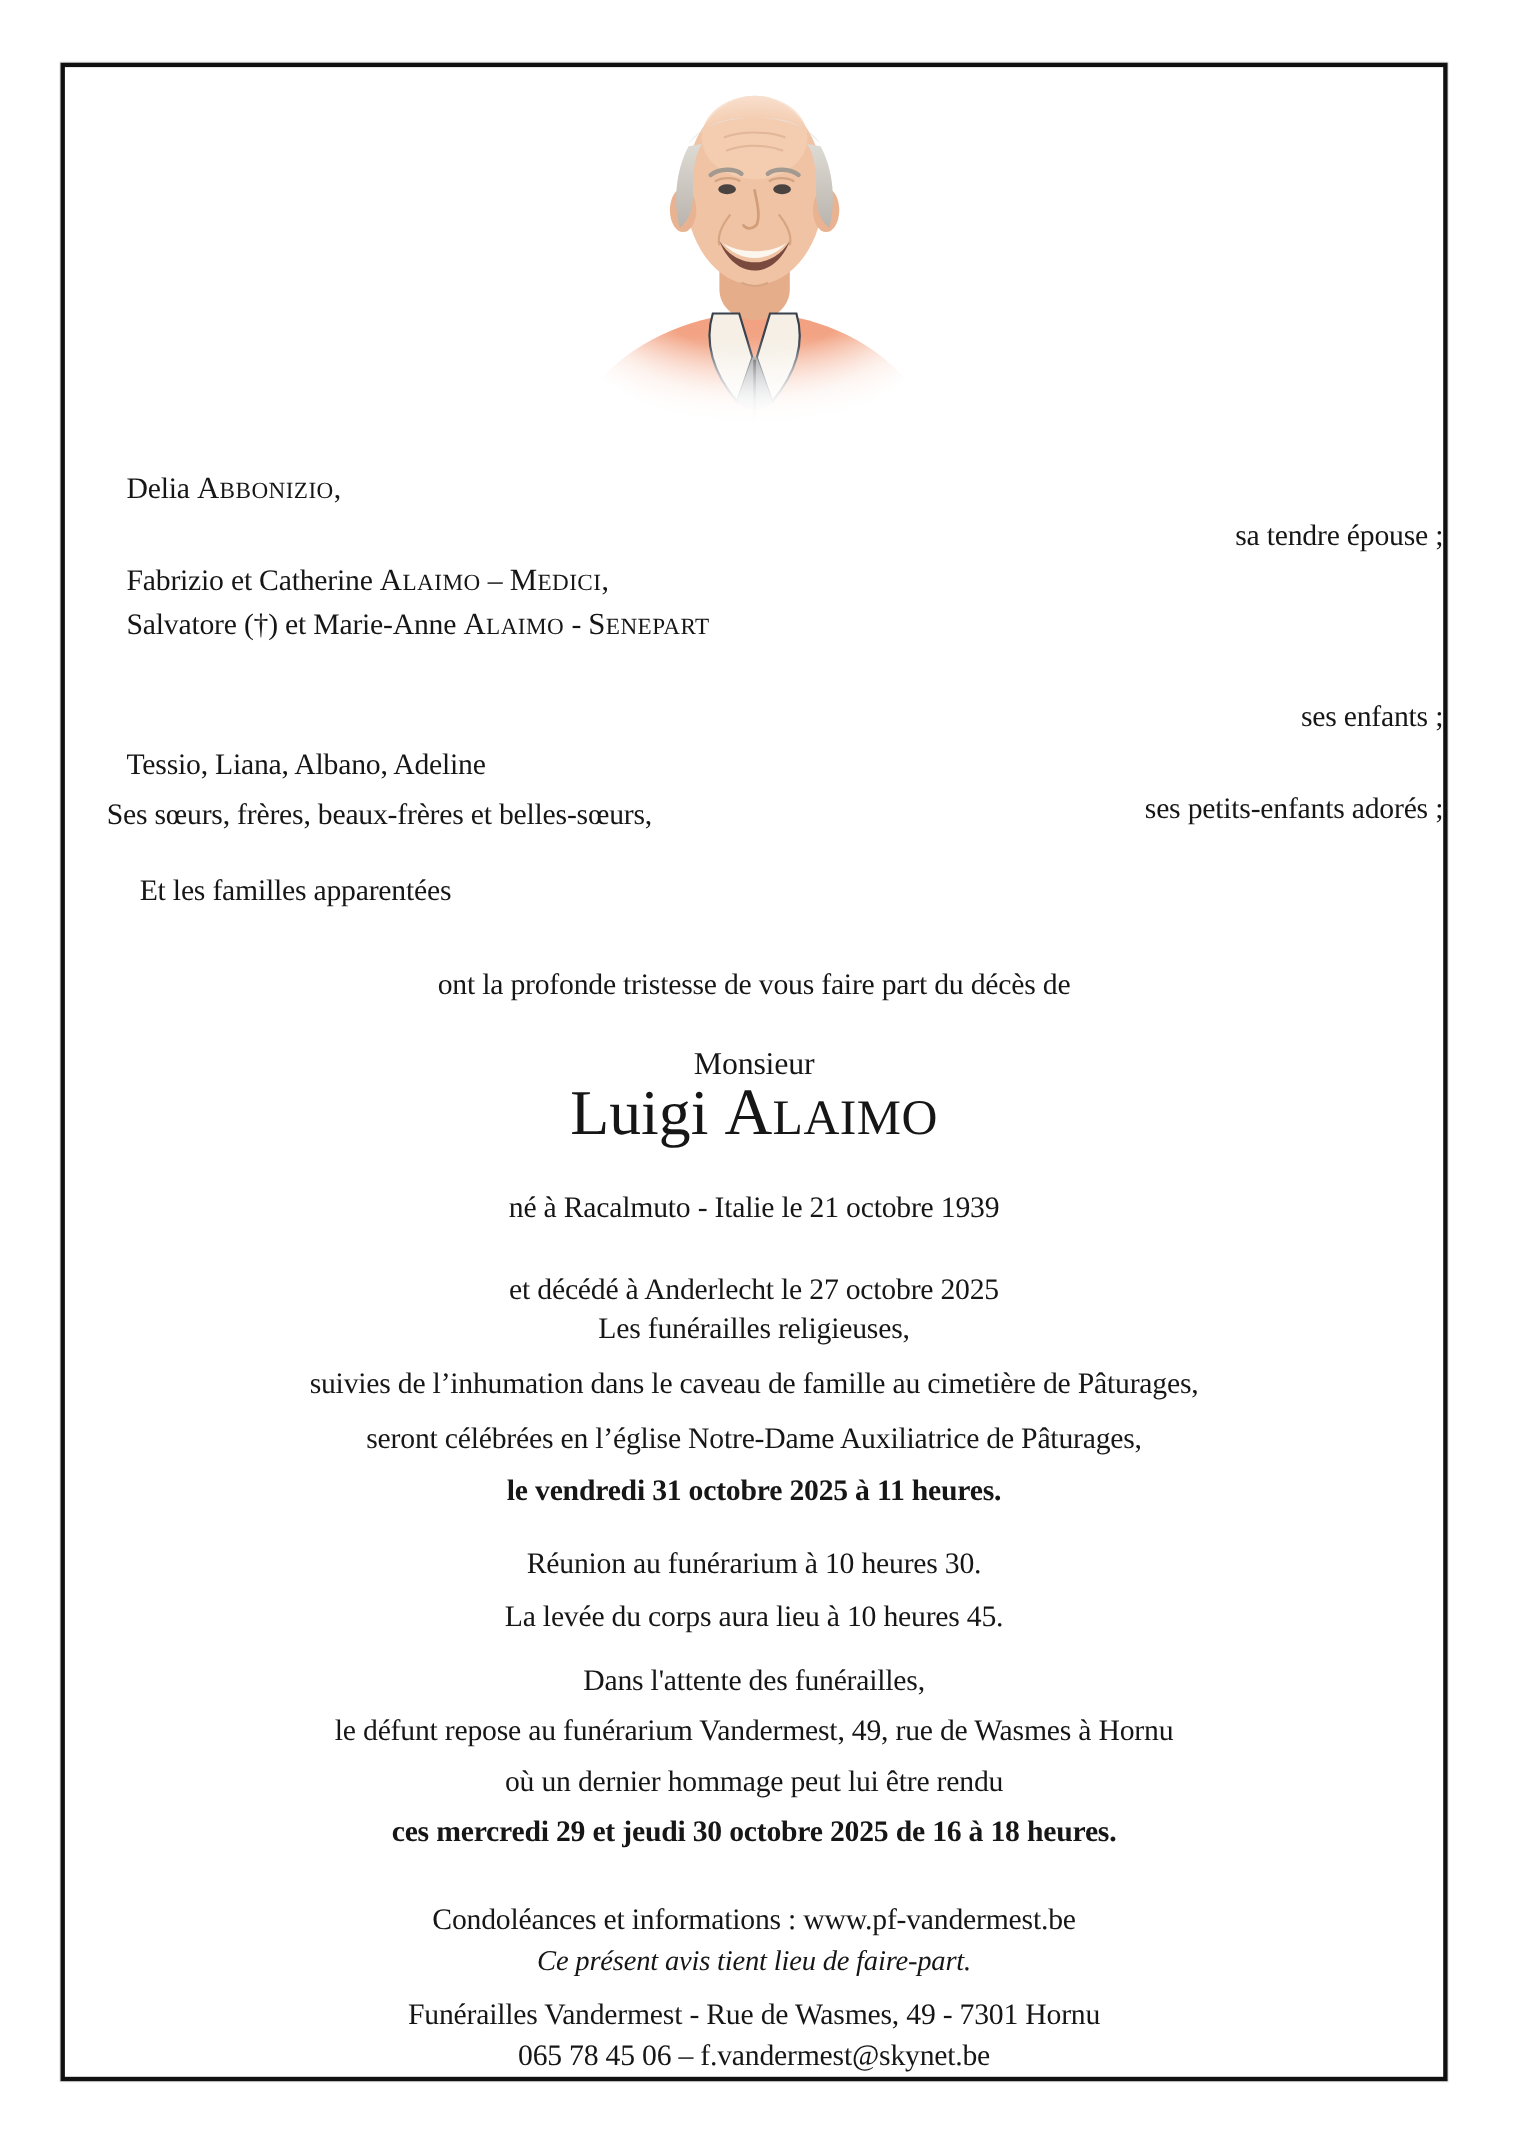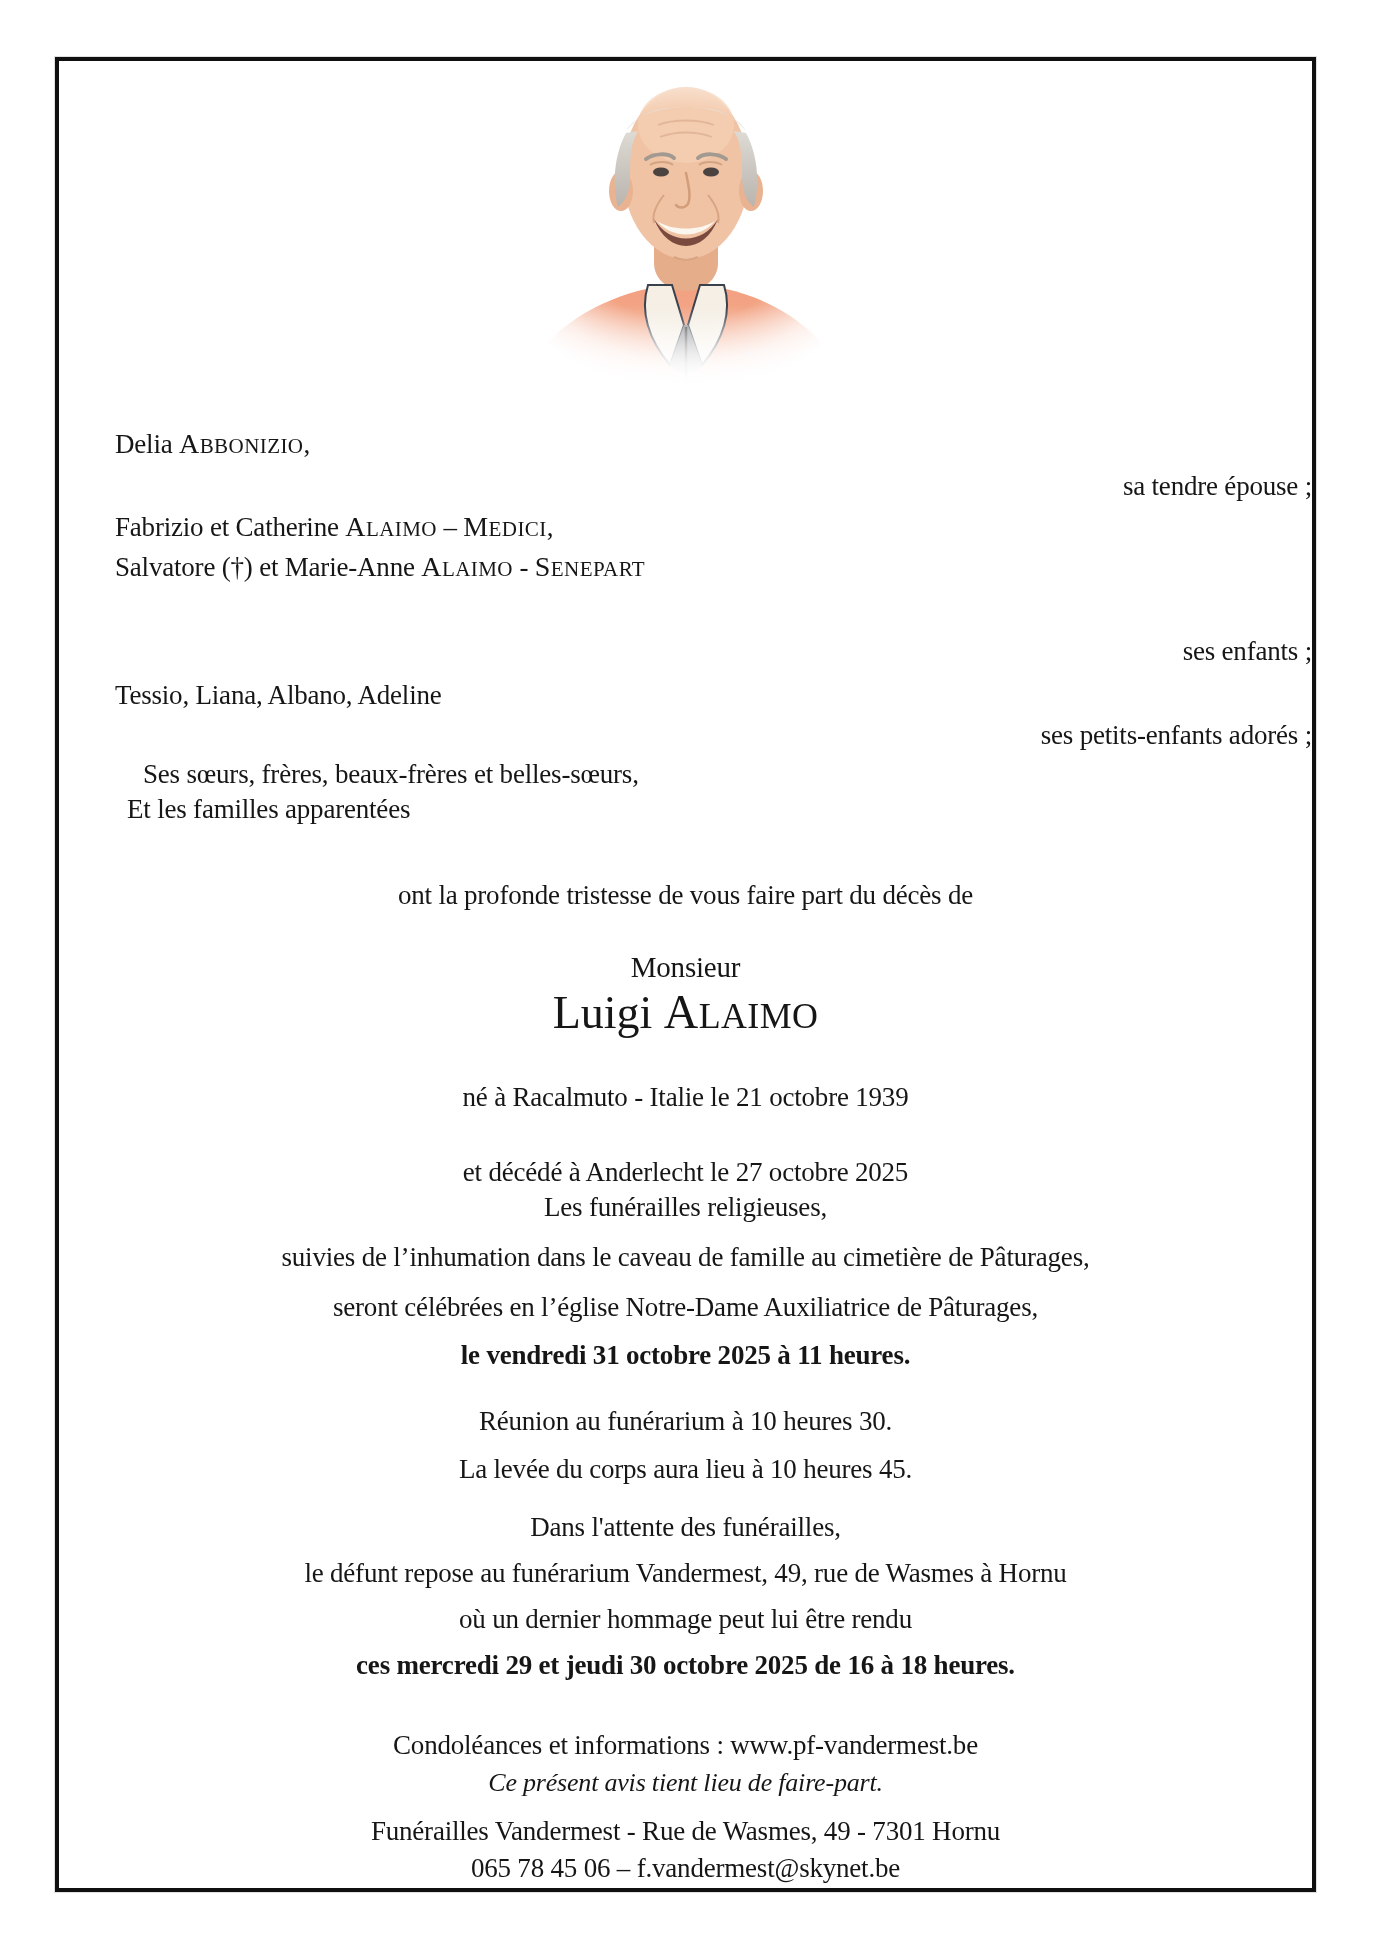--- a/index.html
+++ b/index.html
@@ -28,21 +28,21 @@
     line-height:38px;
     white-space:nowrap;
   }
   .l{text-align:left;padding-left:56px;}
   .r{text-align:right;}
   .c{text-align:center;}
   .b{font-weight:bold;}
   .i{font-style:italic;font-size:26px;}
   .sc{display:inline-block;font-size:0.78em;letter-spacing:0.4px;}
   .sc::first-letter{font-size:1.33em;}
-  .big-name{font-size:46px;line-height:52px;letter-spacing:0px;}
+  .big-name{font-size:58px;line-height:52px;letter-spacing:0px;}
   
   .photo-wrap{
     position:absolute;
     top:12px;left:50%;
     transform:translateX(-50%);
     width:336px;height:322px;
   }
   .photo-wrap svg{display:block;width:100%;height:100%;}
   .vignette{
     position:absolute;inset:-2px;
@@ -117,21 +117,21 @@
       <div class="vignette"></div>
     </div>
 
     <div class="line l" style="top:364px"><span>Delia </span><span class="sc">ABBONIZIO</span><span>,</span></div>
     <div class="line r" style="top:406px">sa tendre épouse ;</div>
     <div class="line l" style="top:447px"><span>Fabrizio et Catherine </span><span class="sc">ALAIMO</span><span> – </span><span class="sc">MEDICI</span><span>,</span></div>
     <div class="line l" style="top:487px"><span>Salvatore (†) et Marie-Anne </span><span class="sc">ALAIMO</span><span> - </span><span class="sc">SENEPART</span></div>
     <div class="line r" style="top:571px">ses enfants ;</div>
     <div class="line l" style="top:615px">Tessio, Liana, Albano, Adeline</div>
     <div class="line r" style="top:655px">ses petits-enfants adorés ;</div>
-    <div class="line l" style="top:694px;padding-left:84px">Ses sœurs, frères, beaux-frères et belles-sœurs,</div>
+    <div class="line l" style="top:660px;padding-left:38px">Ses sœurs, frères, beaux-frères et belles-sœurs,</div>
     <div class="line l" style="top:729px;padding-left:68px">Et les familles apparentées</div>
 
     <div class="line c" style="top:815px">ont la profonde tristesse de vous faire part du décès de</div>
     <div class="line c" style="top:887px;font-size:29px">Monsieur</div>
     <div class="line c big-name" style="top:925px"><span>Luigi </span><span class="sc">ALAIMO</span></div>
     <div class="line c" style="top:1017px">né à Racalmuto - Italie le 21 octobre 1939</div>
     <div class="line c" style="top:1092px">et décédé à Anderlecht le 27 octobre 2025</div>
 
     <div class="line c" style="top:1127px">Les funérailles religieuses,</div>
     <div class="line c" style="top:1177px">suivies de l’inhumation dans le caveau de famille au cimetière de Pâturages,</div>

